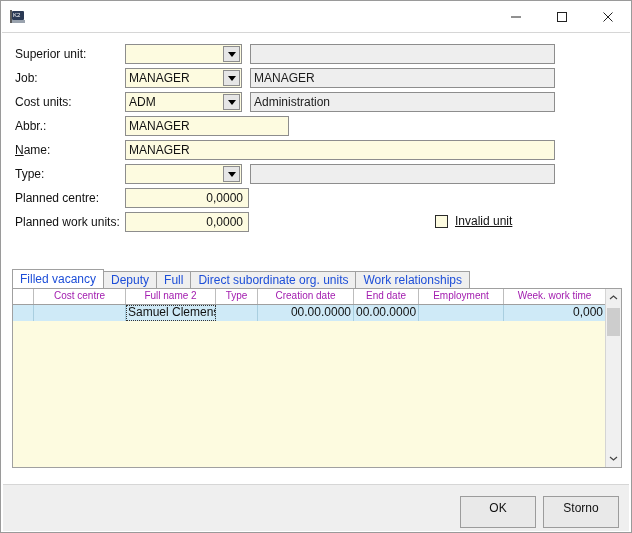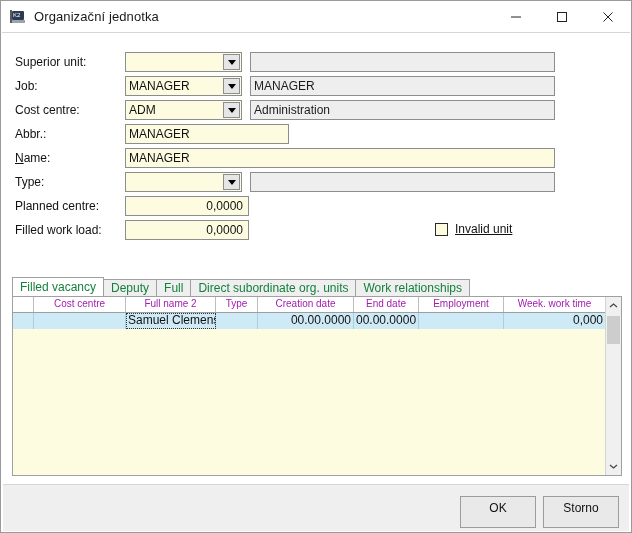--- a/index.html
+++ b/index.html
@@ -75,21 +75,21 @@
   .winbtn svg { display: block; }
   
   .client {
     flex: 1 1 auto;
     position: relative;
     background: #ffffff;
     border-top: 1px solid #d6d6d6;
     margin: 0 1px;
   }
   .form-area {
-    position: absolute; left: 0; top: 8px;
+    position: absolute; left: 0; top: 0;
     width: 508px; height: 440px;
   }
   .row {
     position: absolute;
     height: 20px;
     display: flex; align-items: center;
   }
   .lbl {
     font-size: 12px;
     color: #111111;
@@ -165,21 +165,21 @@
     left: 10px; top: 236px;
     width: 610px; height: 19px;
     display: flex; align-items: flex-end;
   }
   .tab {
     box-sizing: border-box;
     height: 17px;
     background: #efefef;
     border: 1px solid #a0a0a0;
     border-bottom: none;
-    font-size: 12px; color: #15803d;
+    font-size: 12px; color: #1d4ed8;
     padding: 0 7px;
     line-height: 16px;
     margin-right: -1px;
     white-space: nowrap;
   }
   .tab.active {
     background: #ffffff;
     height: 19px;
     line-height: 18px;
     position: relative;
@@ -290,21 +290,20 @@
 <body>
 
 <div class="window">
 
   <div class="titlebar">
     <div class="title-icon">
       <div class="bar"></div>
       <div class="k2box"></div>
       <div class="base"></div>
     </div>
-    <div class="title-text">Organizační jednotka</div>
 
     <div class="winbtns">
       <div class="winbtn">
         <svg width="12" height="12" viewBox="0 0 12 12">
             <line x1="1" y1="6" x2="11" y2="6" stroke="#222" stroke-width="1"></line>
           </svg>
       </div>
       <div class="winbtn">
         <svg width="12" height="12" viewBox="0 0 12 12">
             <rect x="1.5" y="1.5" width="9" height="9" fill="none" stroke="#222" stroke-width="1"></rect>
@@ -338,21 +337,21 @@
       </div>
       <div class="combo" style="left:123px; top:35px; width:117px;">
         <div class="cval">MANAGER</div>
         <div class="cbtn">
             <span class="arrow"></span>
           </div>
       </div>
       <div class="fld ro" style="left:248px; top:35px; width:305px;">MANAGER</div>
 
       <div class="row" style="left:13px; top:59px;">
-        <span class="lbl">Cost centre:</span>
+        <span class="lbl">Cost units:</span>
       </div>
       <div class="combo" style="left:123px; top:59px; width:117px;">
         <div class="cval">ADM</div>
         <div class="cbtn">
             <span class="arrow"></span>
           </div>
       </div>
       <div class="fld ro" style="left:248px; top:59px; width:305px;">Administration</div>
 
       <div class="row" style="left:13px; top:83px;">
@@ -375,21 +374,21 @@
           </div>
       </div>
       <div class="fld ro" style="left:248px; top:131px; width:305px;"></div>
 
       <div class="row" style="left:13px; top:155px;">
         <span class="lbl">Planned centre:</span>
       </div>
       <div class="fld num" style="left:123px; top:155px; width:124px;">0,0000</div>
 
       <div class="row" style="left:13px; top:179px;">
-        <span class="lbl">Filled work load:</span>
+        <span class="lbl">Planned work units:</span>
       </div>
       <div class="fld num" style="left:123px; top:179px; width:124px;">0,0000</div>
 
       <div class="checkrow" style="left:433px; top:180px;">
         <span class="checkbox"></span>
         <span class="lbl">Invalid unit</span>
       </div>
 
       <div class="tabs">
         <div class="tab active">Filled vacancy</div>

